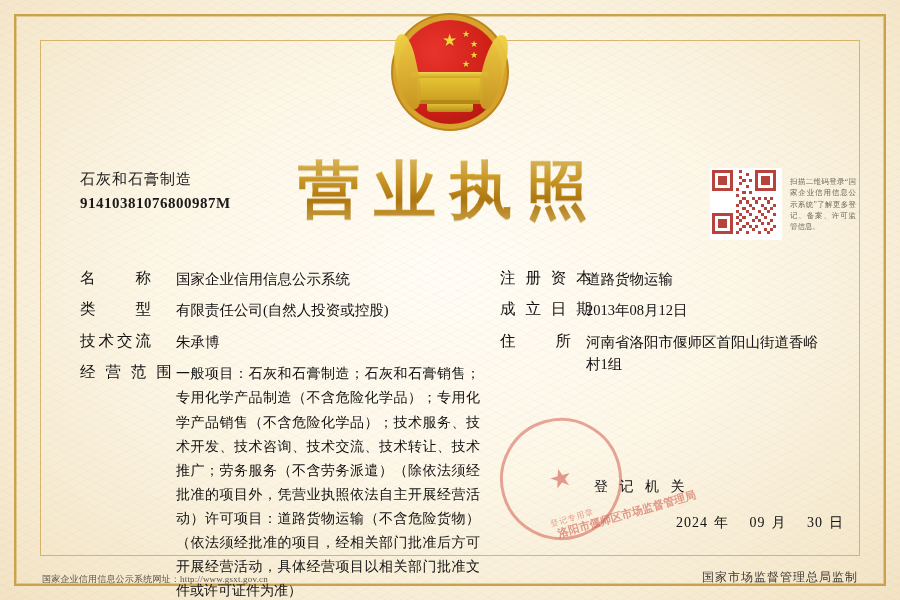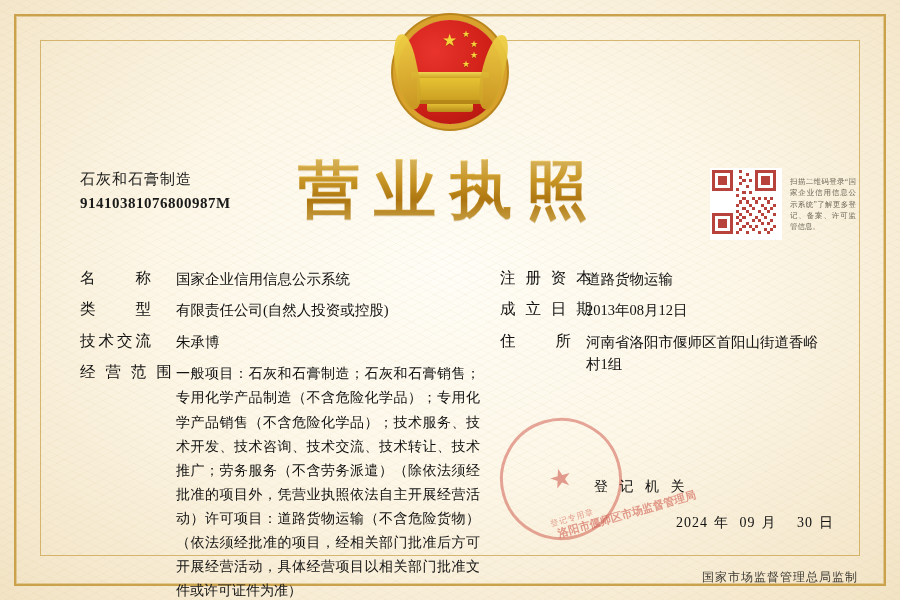--- a/index.html
+++ b/index.html
@@ -443,19 +443,20 @@
     <div class="seal-text">
       <span style="transform: rotate(-68deg) translate(-48px) rotate(68deg);">洛阳市偃师区市场监督管理局</span>
     </div>
     <div class="seal-sub">登记专用章</div>
   </div>
 
   <div class="reg-authority">登 记 机 关</div>
 
   <div class="reg-date">
     <span class="num">2024</span><span>年</span>
-    <span class="num" style="margin-left:4px;">09</span><span>月</span>
+    <span class="num" style="margin-left:14px;">09</span><span>月</span>
     <span class="num" style="margin-left:14px;">30</span><span>日</span>
   </div>
 
+  <div class="footer-left">国家企业信用信息公示系统网址：http://www.gsxt.gov.cn</div>
   <div class="footer-right">国家市场监督管理总局监制</div>
 
 </div>
 
 </body></html>

